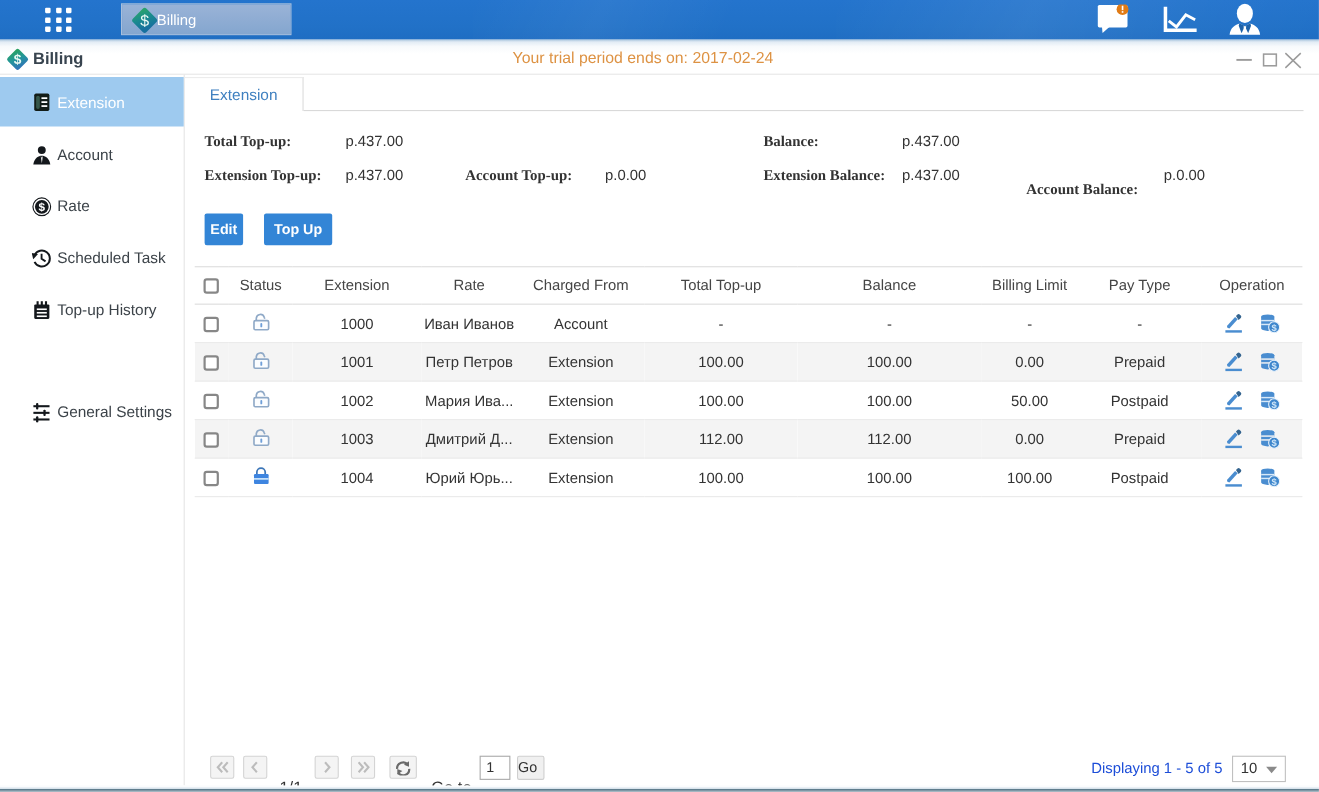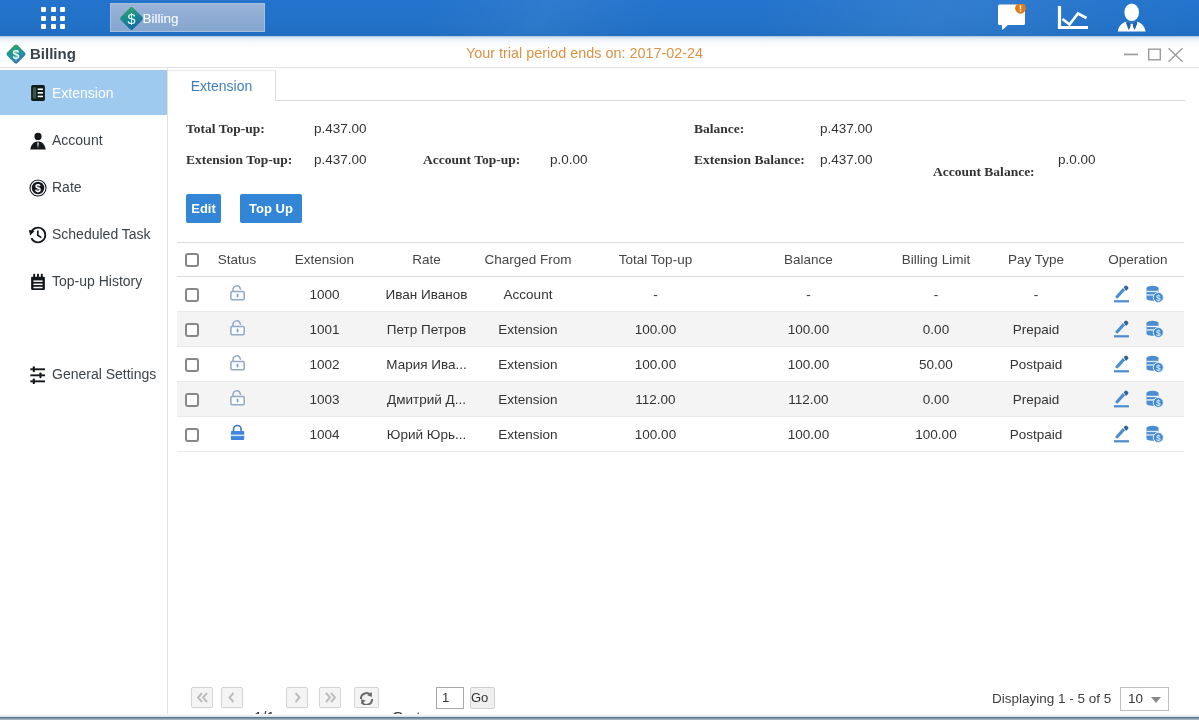--- a/index.html
+++ b/index.html
@@ -60,21 +60,21 @@
 
 #pager { position:absolute; left:0px; top:619px; width:1031px; height:24px; font-size:13px; color:#333; }
 .pbtn { position:absolute; top:0; width:22px; height:21px; background:#f4f4f4;
   border:1px solid #d4d4d4; border-radius:2px; color:#b9b9b9; text-align:center;
   line-height:18px; font-size:15px; font-weight:bold; }
 .ptext { position:absolute; top:21px; font-size:15px; color:#333; }
 #goto-input { position:absolute; left:268px; top:0; width:28px; height:22px;
   border:1px solid #a9a9a9; font-size:13px; padding-left:5px; line-height:20px; color:#333; background:#fff; }
 #gobtn { position:absolute; left:302px; top:0; width:25px; height:22px; background:#f0f0f0;
   border:1px solid #cfcfcf; border-radius:2px; line-height:20px; font-size:13px; color:#333; }
-#disp { position:absolute; left:824px; top:4px; font-size:13.5px; color:#404040; }
+#disp { position:absolute; left:824px; top:4px; font-size:13.5px; color:#1d4ed8; }
 #psel { position:absolute; left:952px; top:0px; width:49px; height:24px; border:1px solid #c0c0c0; background:#fff; }
 #psel .n { position:absolute; left:7px; top:3px; font-size:13.5px; color:#333; }
 #psel .tri { position:absolute; right:7px; top:9px; width:0; height:0;
   border-left:5px solid transparent; border-right:5px solid transparent; border-top:6px solid #8a8a8a; }
 
 
 #footstrip { position:absolute; left:0; top:714px; width:1199px; height:6px;
   background:linear-gradient(180deg,#fafcfd 0% 17%,#e9eff5 17% 33%,#d9e4ec 33% 50%,#5f7d8d 50% 67%,#7e97a5 67% 83%,#a3b5c0 83% 100%); }
 </style>
 </head>

